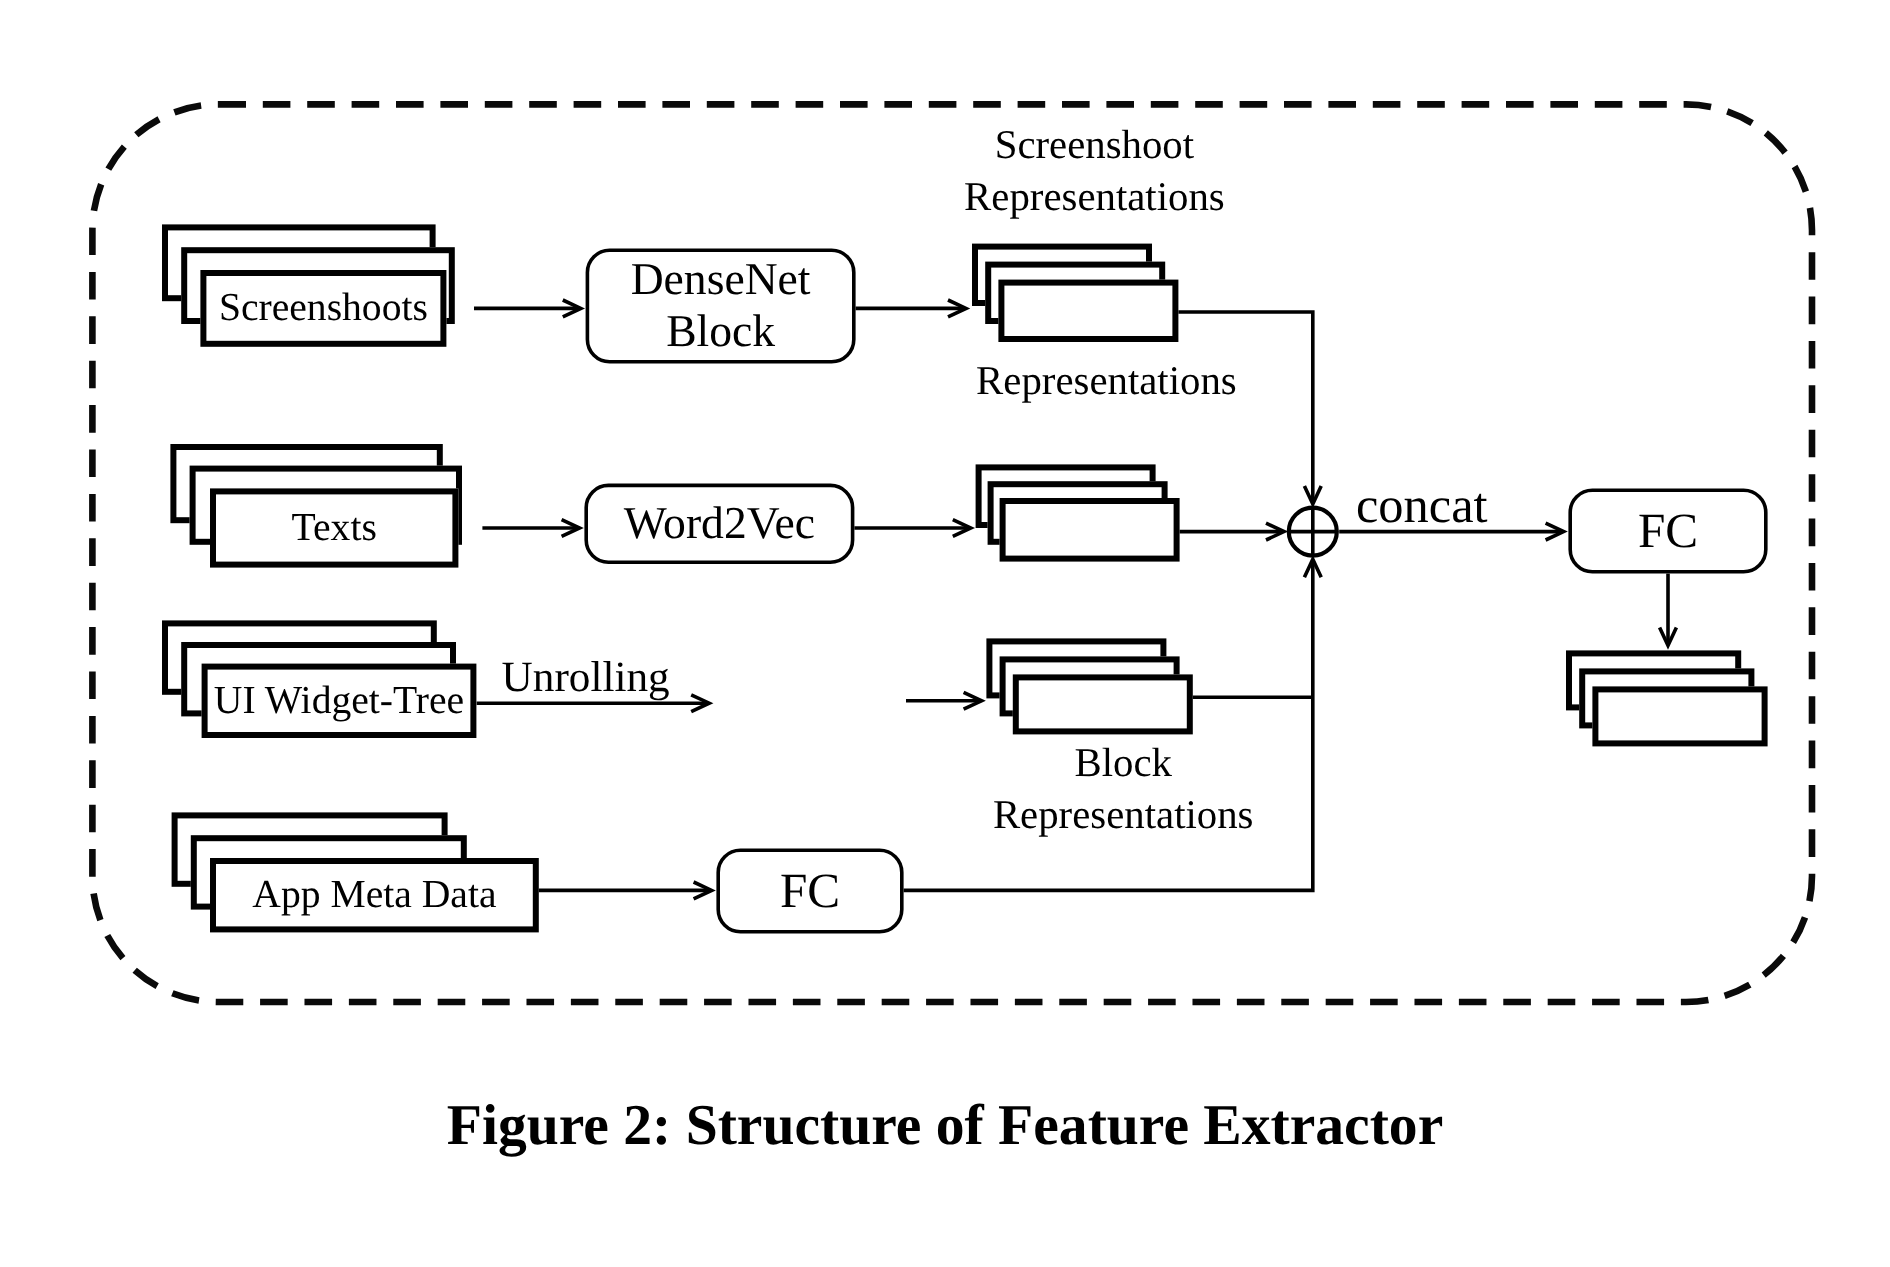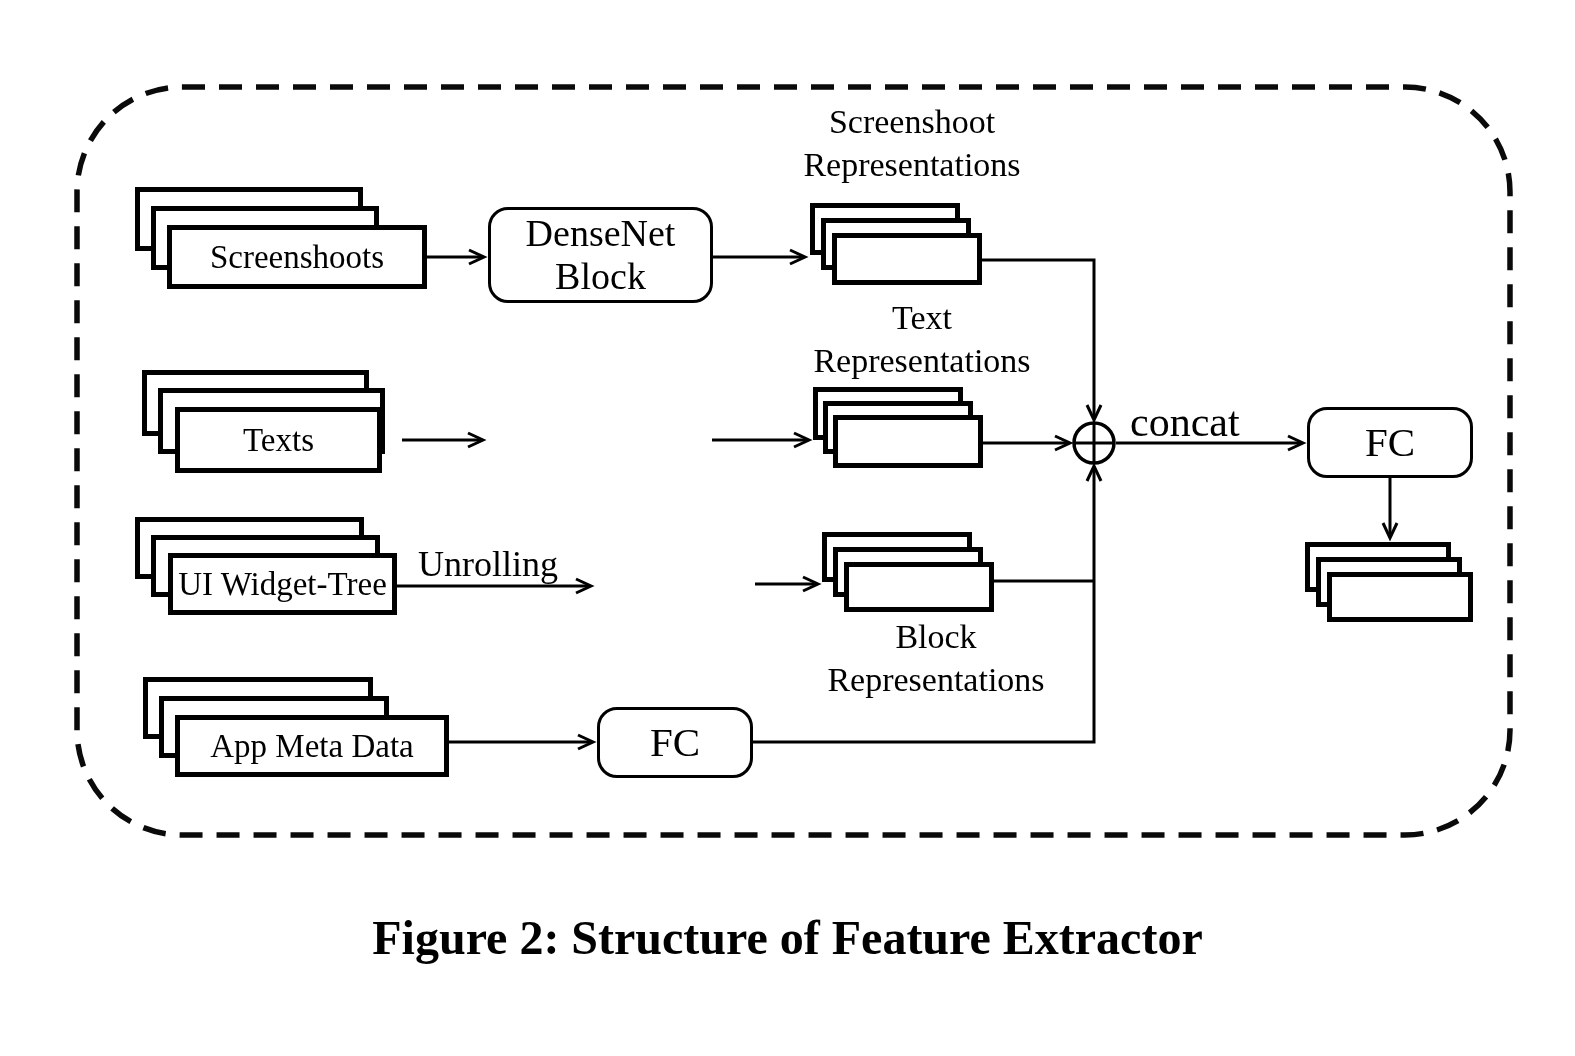--- a/index.html
+++ b/index.html
@@ -64,21 +64,21 @@
 
     <g>
       <circle cx="1094" cy="443" r="20" fill="#fff" stroke="#000" stroke-width="3.5"></circle>
       <path d="M1074 443 L1114 443 M1094 423 L1094 463" stroke="#000" stroke-width="3" fill="none"></path>
     </g>
   </svg>
 
   <div class="stack" style="left:135px;top:187px;">
     <div class="layer" style="left:0;top:0;width:228px;height:64px;"></div>
     <div class="layer" style="left:16px;top:19px;width:228px;height:64px;"></div>
-    <div class="layer" style="left:32px;top:38px;width:260px;height:64px;">
+    <div class="layer" style="left:32px;top:38px;width:205px;height:64px;">
       <div class="label">Screenshoots</div>
     </div>
   </div>
 
   <div class="stack" style="left:142px;top:370px;">
     <div class="layer" style="left:0;top:0;width:227px;height:66px;"></div>
     <div class="layer" style="left:16px;top:18px;width:227px;height:66px;"></div>
     <div class="layer" style="left:33px;top:37px;width:207px;height:66px;">
       <div class="label">Texts</div>
     </div>
@@ -98,20 +98,23 @@
     <div class="layer" style="left:32px;top:38px;width:274px;height:62px;">
       <div class="label">App Meta Data</div>
     </div>
   </div>
 
   <div class="pbox" style="left:488px;top:207px;width:225px;height:96px;">
     <div class="bline">DenseNet</div>
     <div class="bline">Block</div>
   </div>
 
+  <div class="pbox" style="left:487px;top:403px;width:225px;height:67px;">
+    <div class="bline">Word2Vec</div>
+  </div>
 
 
   <div class="pbox big" style="left:597px;top:707px;width:156px;height:71px;">
     <div class="bline">FC</div>
   </div>
 
   <div class="pbox big" style="left:1307px;top:407px;width:166px;height:71px;">
     <div class="bline">FC</div>
   </div>
 
@@ -138,21 +141,20 @@
     <div class="layer" style="left:11px;top:15px;width:146px;height:50px;"></div>
     <div class="layer" style="left:22px;top:30px;width:146px;height:50px;"></div>
   </div>
 
   <div class="tlabel" style="left:762px;top:100px;width:300px;">
     <div>Screenshoot</div>
     <div>Representations</div>
   </div>
 
   <div class="tlabel" style="left:772px;top:296px;width:300px;">
-    <div>Text</div>
     <div>Representations</div>
   </div>
 
   <div class="tlabel" style="left:786px;top:615px;width:300px;">
     <div>Block</div>
     <div>Representations</div>
   </div>
 
 
   <div class="elabel" style="left:418px;top:543px;font-size:36px;text-align:center;">Unrolling</div>

